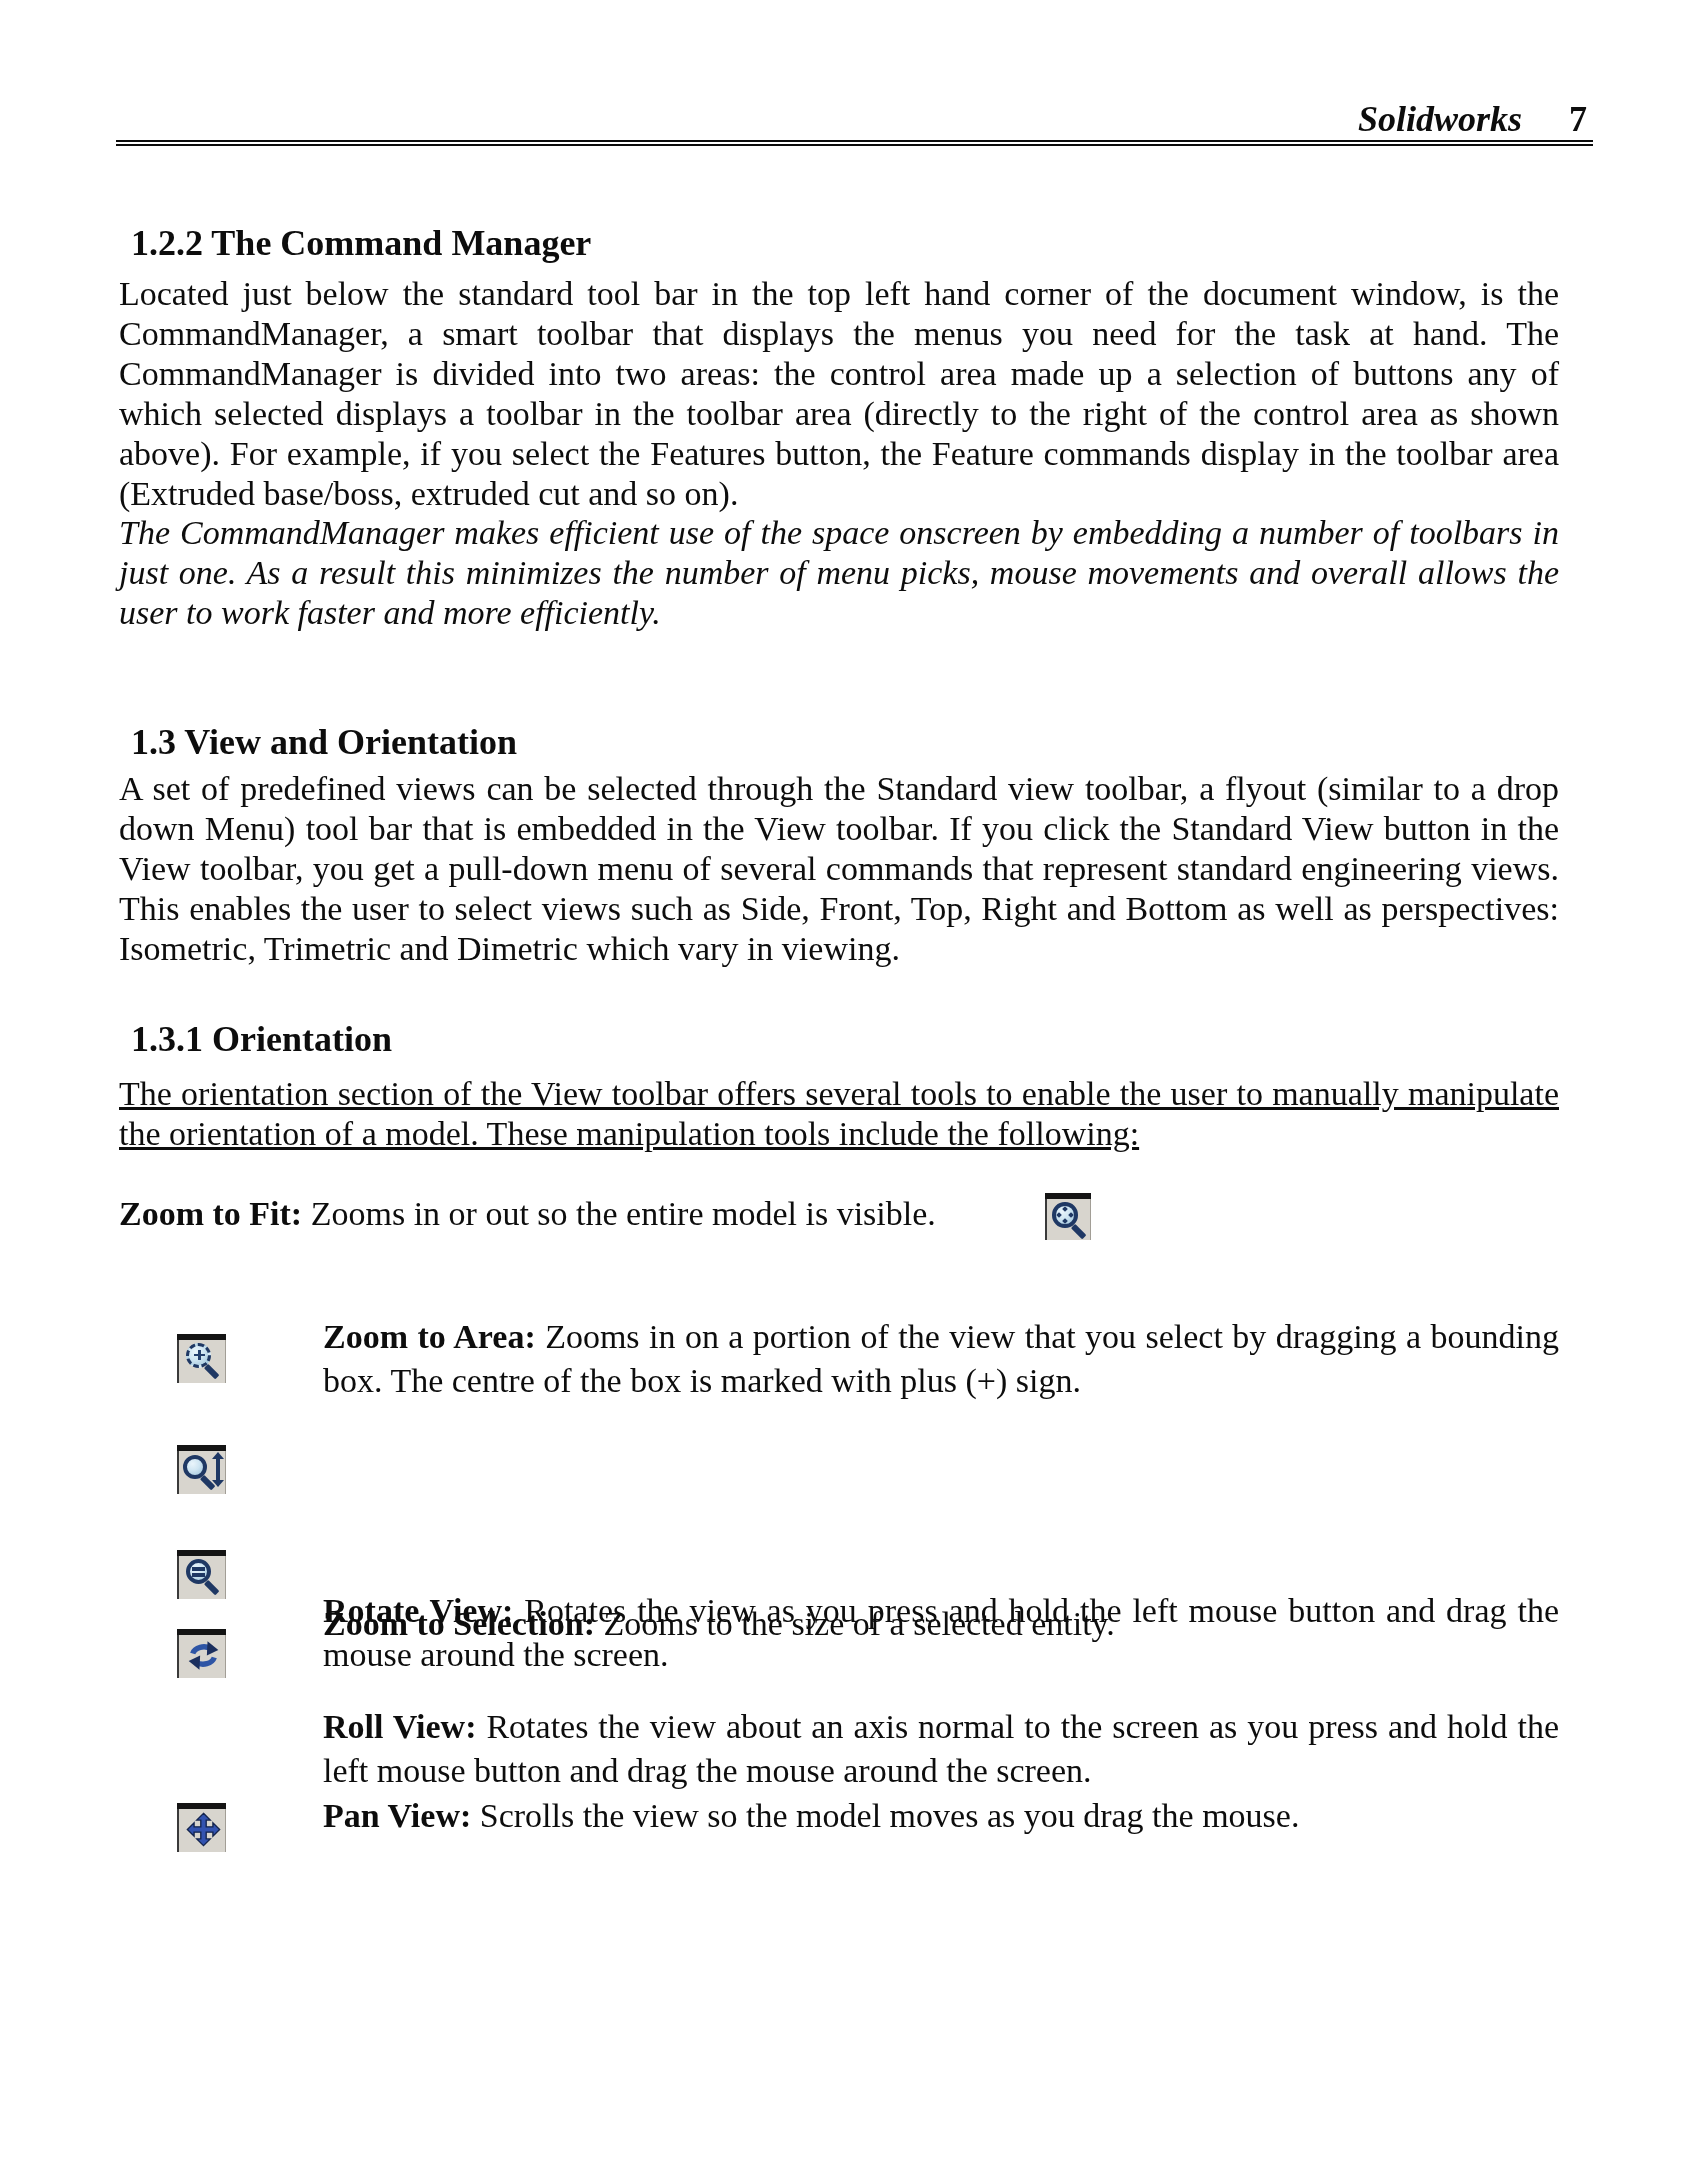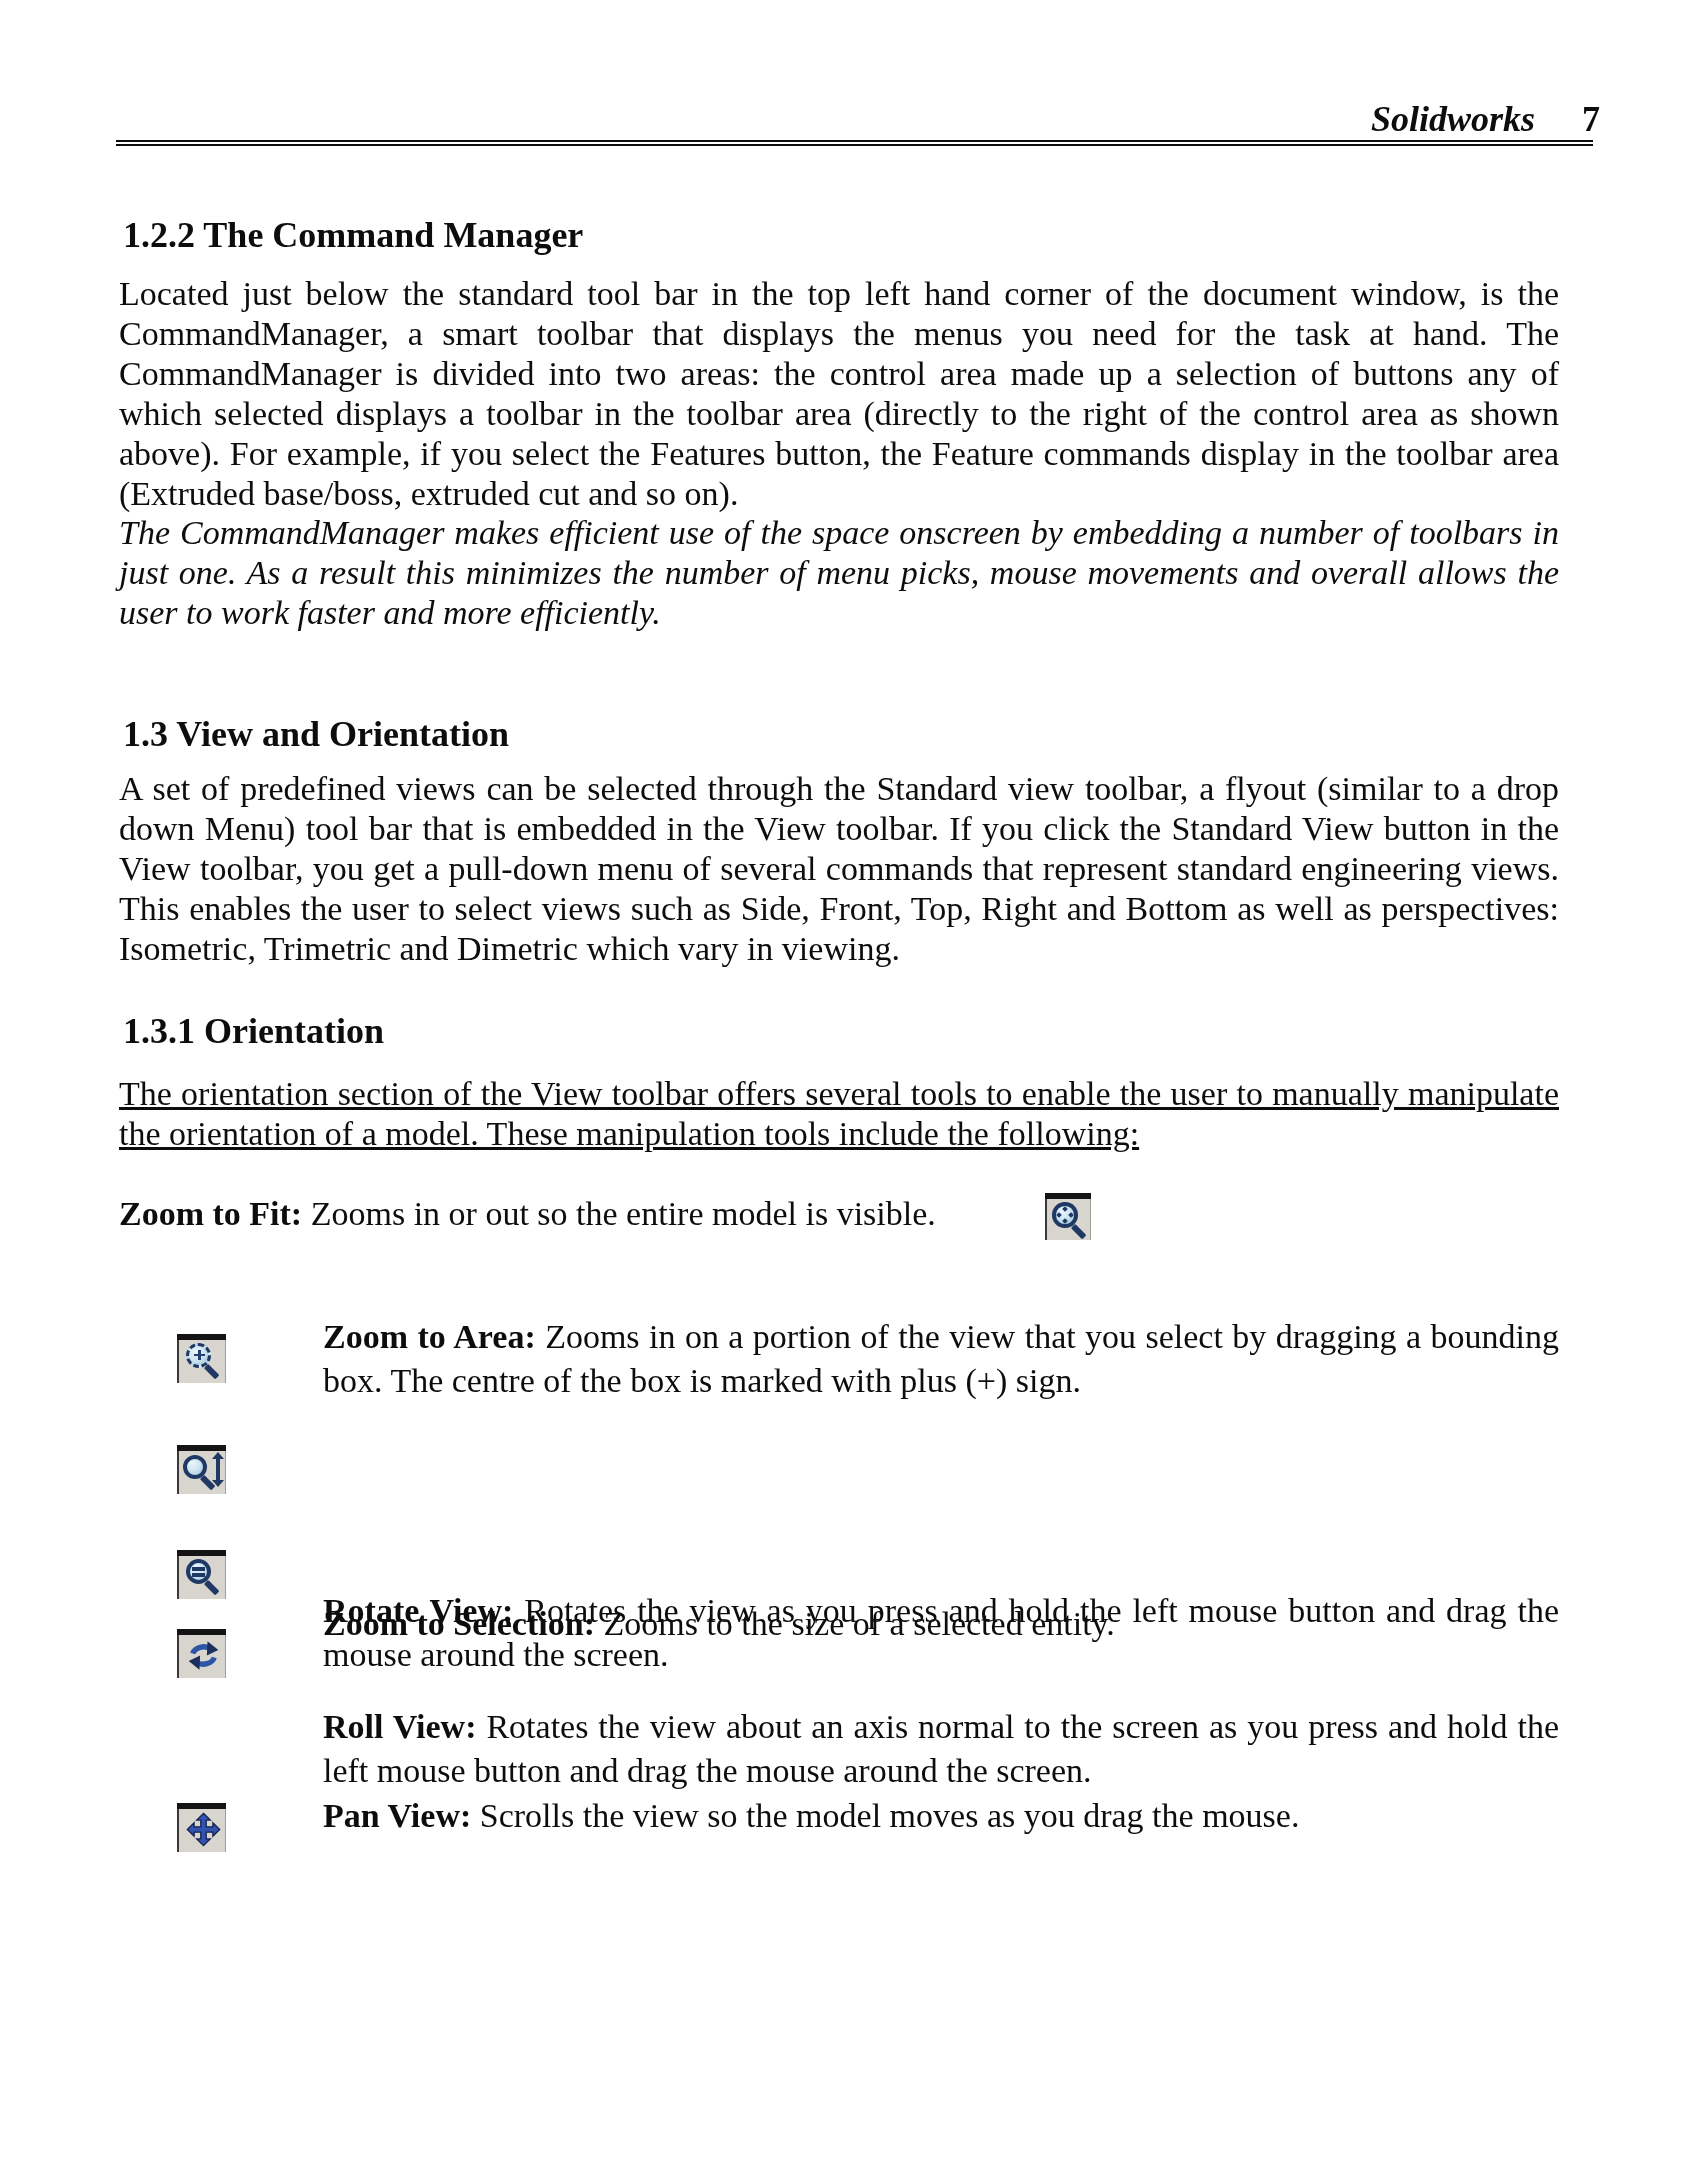--- a/index.html
+++ b/index.html
@@ -4,33 +4,33 @@
 <style>
   html,body { margin:0; padding:0; background:#888; }
   .page {
     position:relative; width:1707px; height:2183px; margin:0 auto;
     background:#ffffff; overflow:hidden;
     font-family:"Liberation Serif","DejaVu Serif",serif;
     color:#0d0d0d;
   }
   
   .running-header {
-    position:absolute; left:132px; top:99px; width:1468px;
+    position:absolute; left:119px; top:99px; width:1468px;
     text-align:right; font-size:36px; line-height:40px; font-weight:bold;
     white-space:nowrap;
   }
   .hdr-title { font-style:italic; }
   .hdr-num { font-style:normal; margin-left:47px; }
   .header-rule {
     position:absolute; left:116px; top:140px; width:1477px; height:2px;
     border-top:2.7px solid #0b0b0b; border-bottom:2px solid #0b0b0b;
   }
   
   h2.h {
-    position:absolute; left:119px; margin:4px; font-size:36px; line-height:40px;
+    position:absolute; left:119px; margin:12px; font-size:36px; line-height:40px;
     font-weight:bold; white-space:nowrap;
   }
   .sec1 { top:211px; } .sec2 { top:710px; } .sec3 { top:1007px; }
   
   p.body {
     position:absolute; left:119px; width:1440px; margin:0;
     font-size:34px; line-height:40px; text-align:justify;
   }
   .p1 { top:274px; }
   .p2 { top:513px;font-style:italic; }

